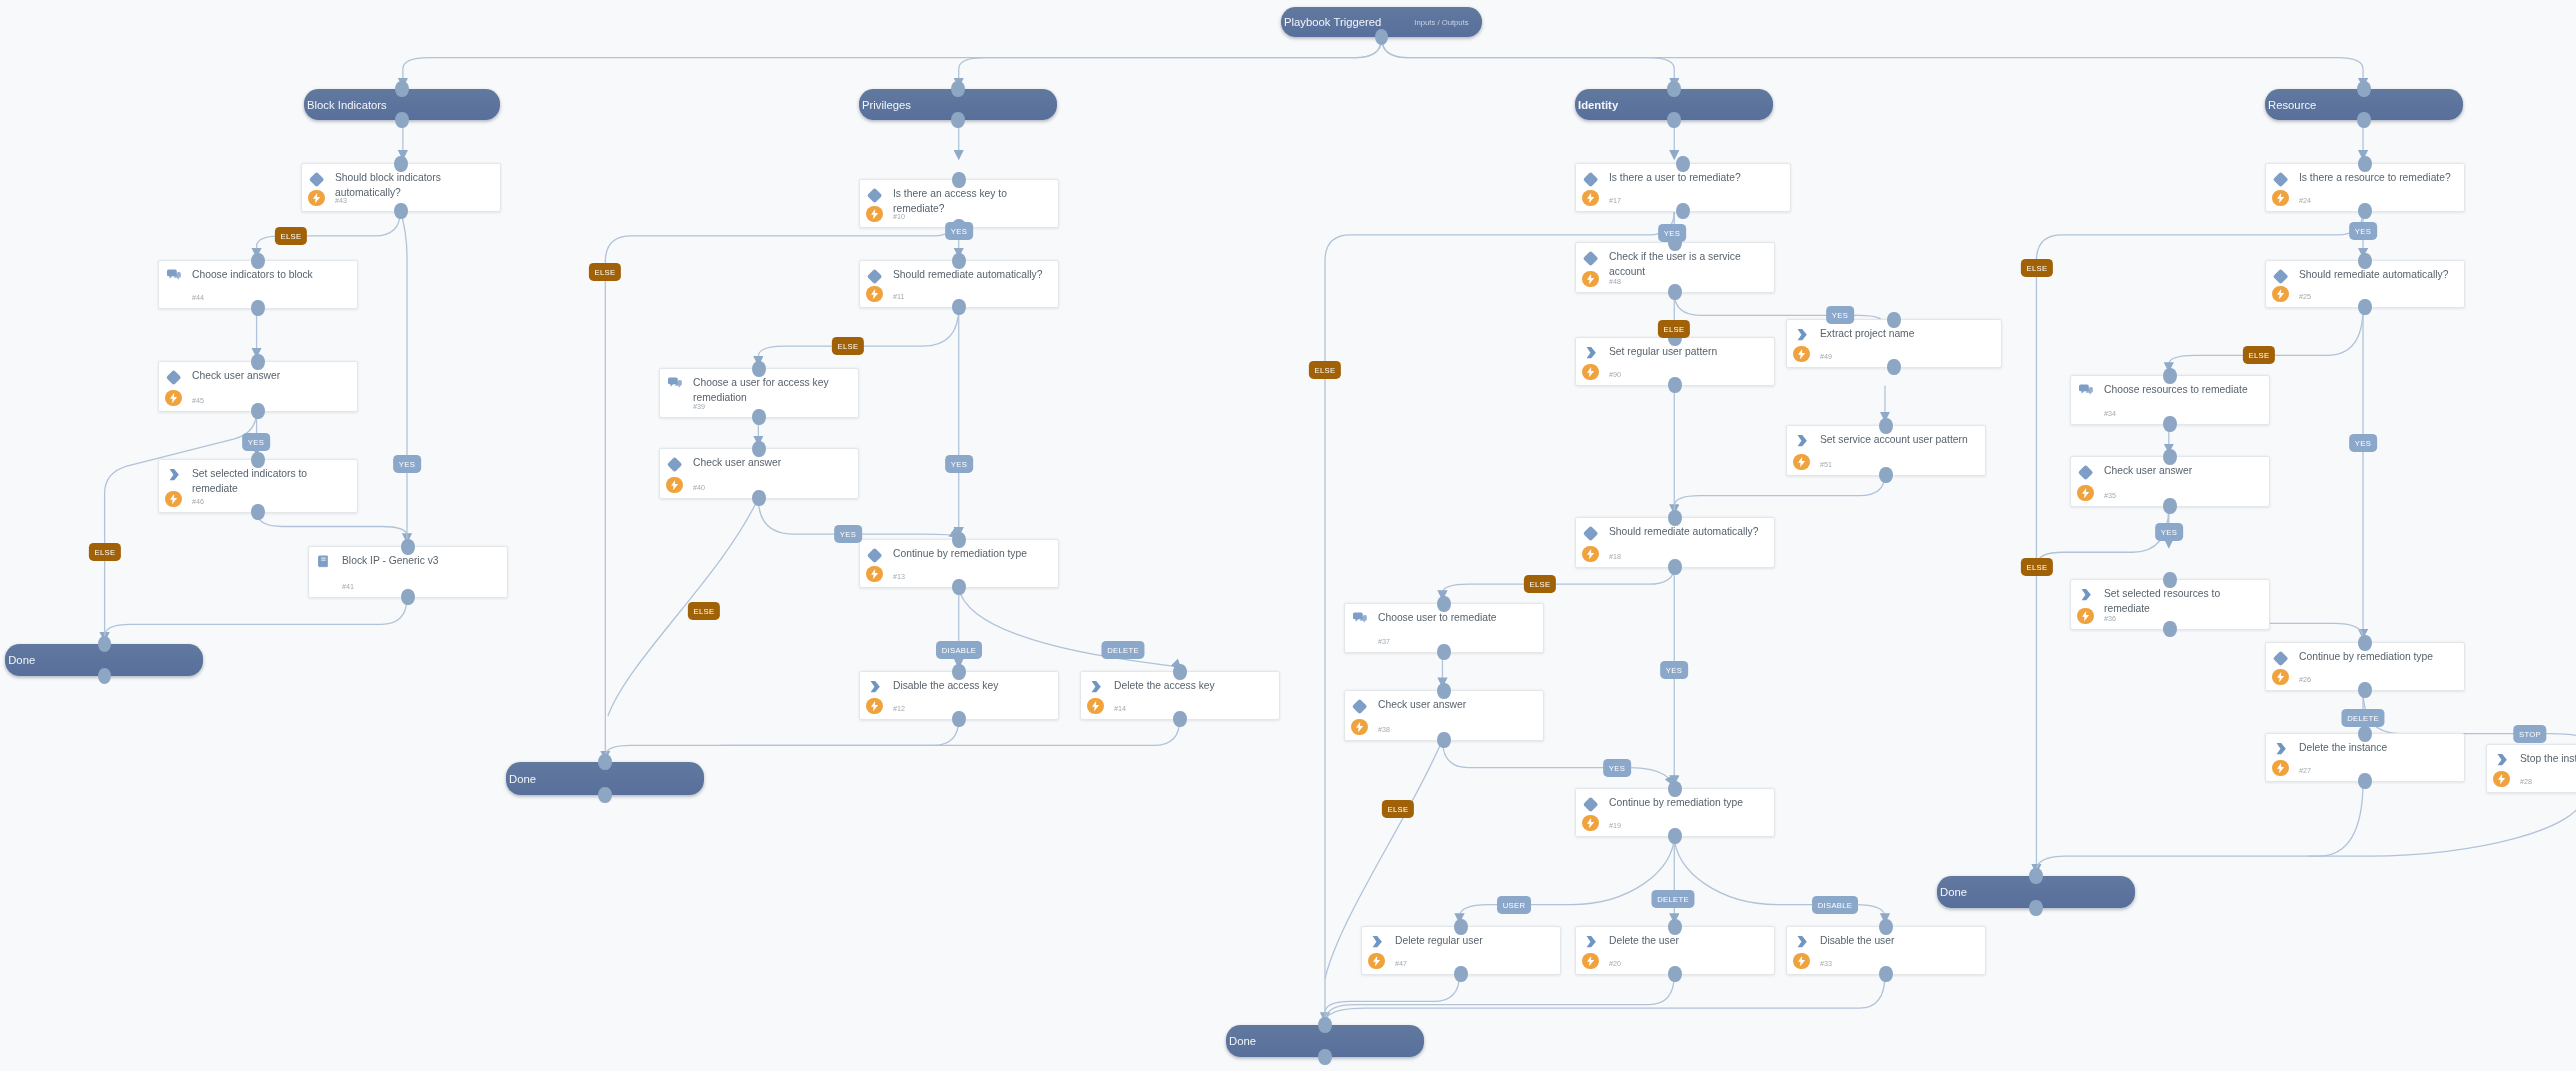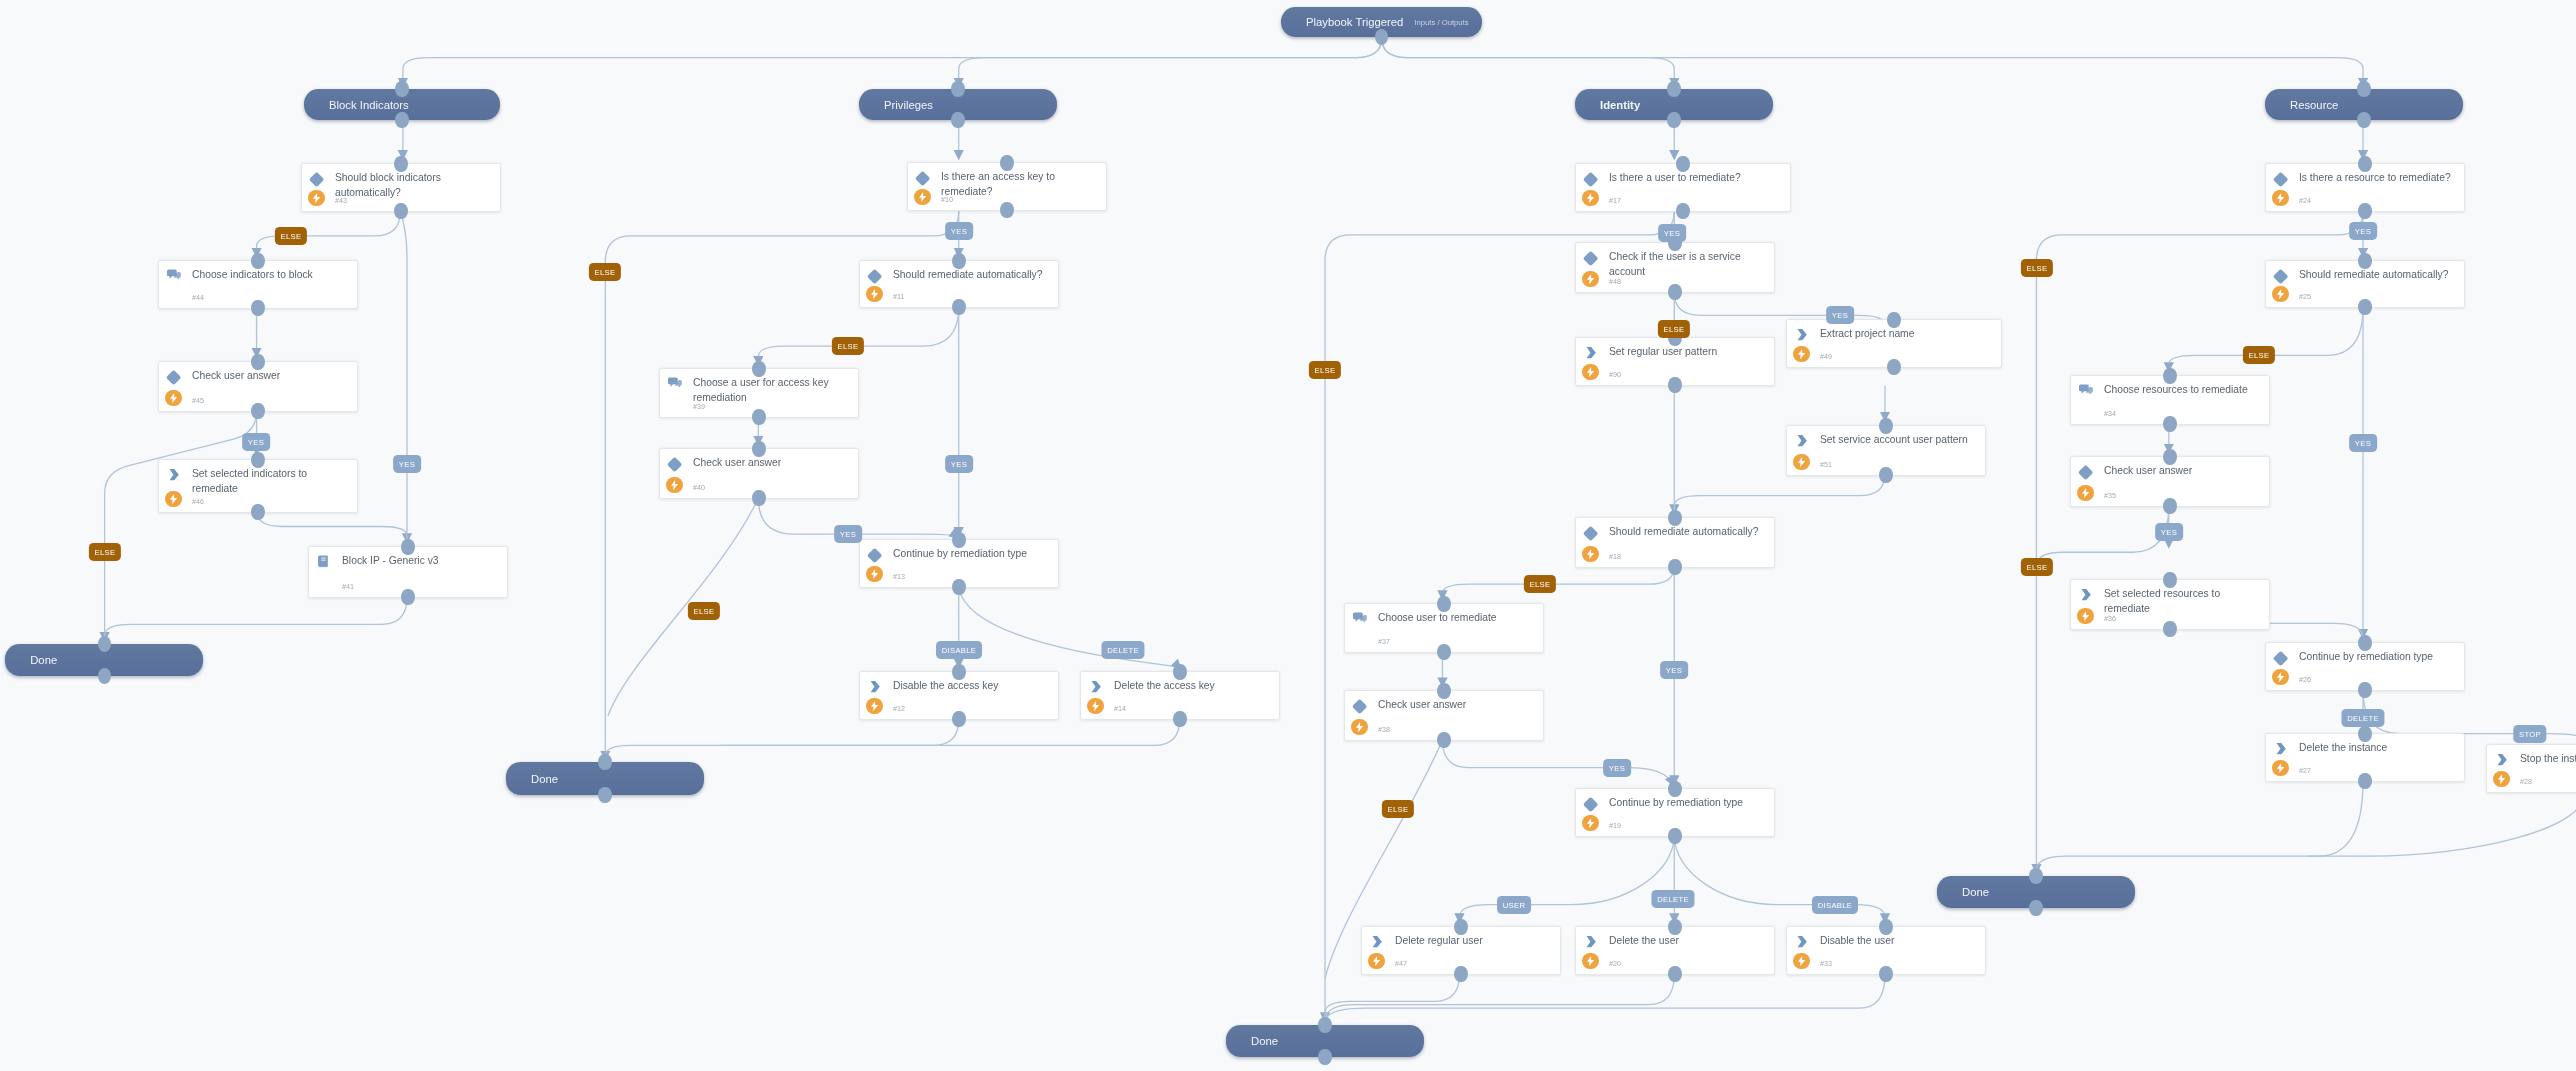--- a/index.html
+++ b/index.html
@@ -44,21 +44,21 @@
   }
   
   .pill{
     position:absolute;z-index:2;height:31px;width:198px;
     background:linear-gradient(#61799f,#586f9b);
     border-radius:14.4px;color:#f3f6fa;
     box-shadow:0 1.5px 3.6px rgba(30,45,70,.35);
     display:flex;align-items:center;font-size:11.3px;
     padding:0;box-sizing:border-box;
   }
-  .pill .pill-label{padding-left:25px;}
+  .pill .pill-label{padding-left:3px;}
   .pill .pill-meta{margin-left:auto;padding-right:13.4px;font-size:7.7px;color:#c8d3e4;}
   
   .badge{
     position:absolute;z-index:3;transform:translate(-50%,-50%);
     font-size:7.7px;letter-spacing:0.3px;color:#ffffff;
     padding:4.6px 5.7px;border-radius:4.6px;white-space:nowrap;
   }
   .badge.light{background:#8ba7c9;}
   .badge.dark{background:#a16207;}
 </style>
@@ -210,21 +210,21 @@
   <span class="type-icon"><svg width="12.4" height="14.4" viewBox="0 0 24 28">
         <path d="M5,1 h14 a2,2 0 0 1 2,2 v19 a2,2 0 0 1 -2,2 h-14 a3,3 0 0 1 -3,-3 v-17 a3,3 0 0 1 3,-3 z" fill="#7e9ec6"></path>
         <rect x="8" y="5" width="9" height="2" fill="#fff" opacity=".85"></rect>
         <rect x="8" y="9" width="9" height="2" fill="#fff" opacity=".85"></rect>
         <path d="M2,21 a3,3 0 0 0 3,3 h16" stroke="#fff" stroke-width="1.6" fill="none" opacity=".75"></path>
       </svg></span>
   <div class="label">Block IP - Generic v3</div>
   <div class="nid">#41</div>
 </div>
 
-<div class="card" style="left:859px;top:162px;height:47px;margin-left:48px;">
+<div class="card" style="left:859px;top:179px;height:47px;">
   <span class="diamond"></span>
   <span class="bolt-badge">
       <svg width="7.2" height="10.3" viewBox="0 0 14 20">
         <polygon points="8,0 0,11 5,11 4,20 14,8 8,8" fill="#fff"></polygon>
       </svg>
     </span>
   <div class="label">Is there an access key to remediate?</div>
   <div class="nid">#10</div>
 </div>
 <div class="card" style="left:859px;top:260px;height:46px;">

